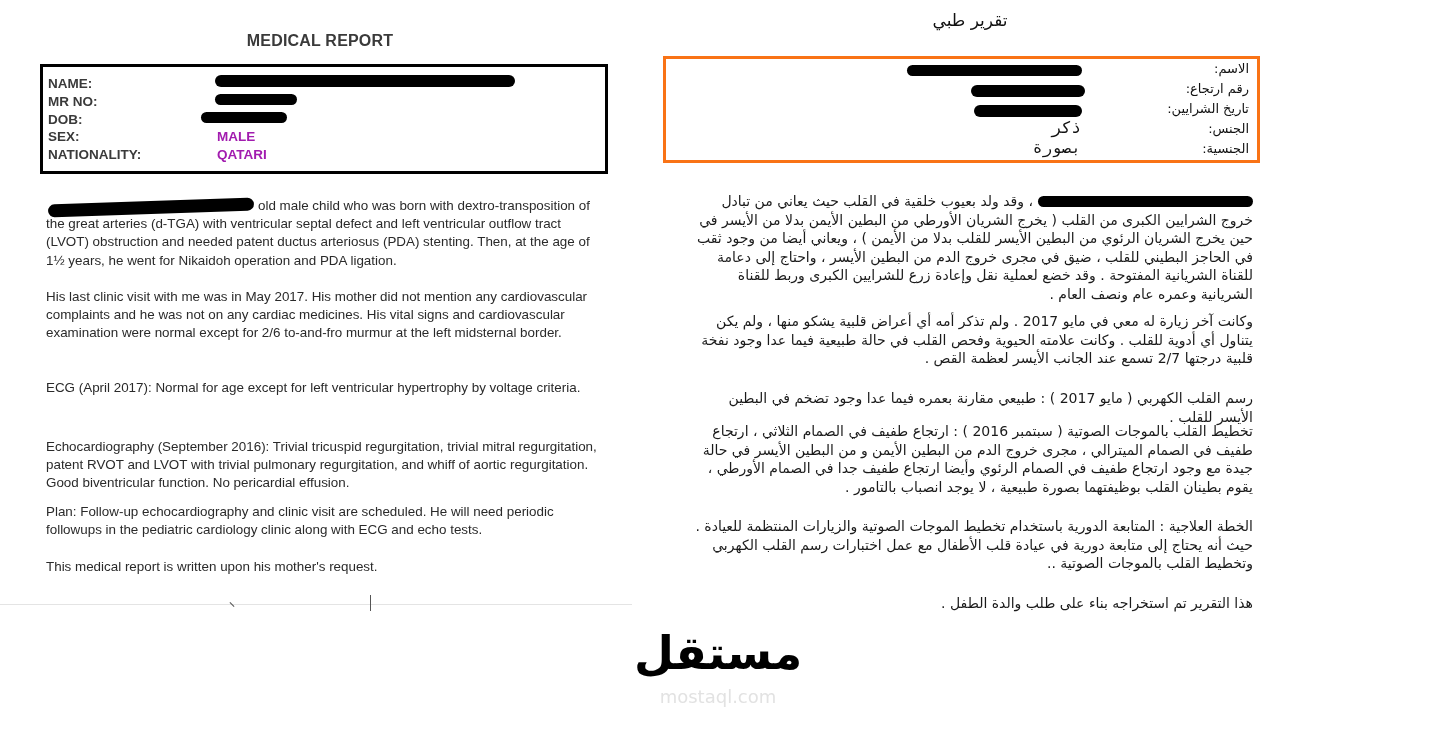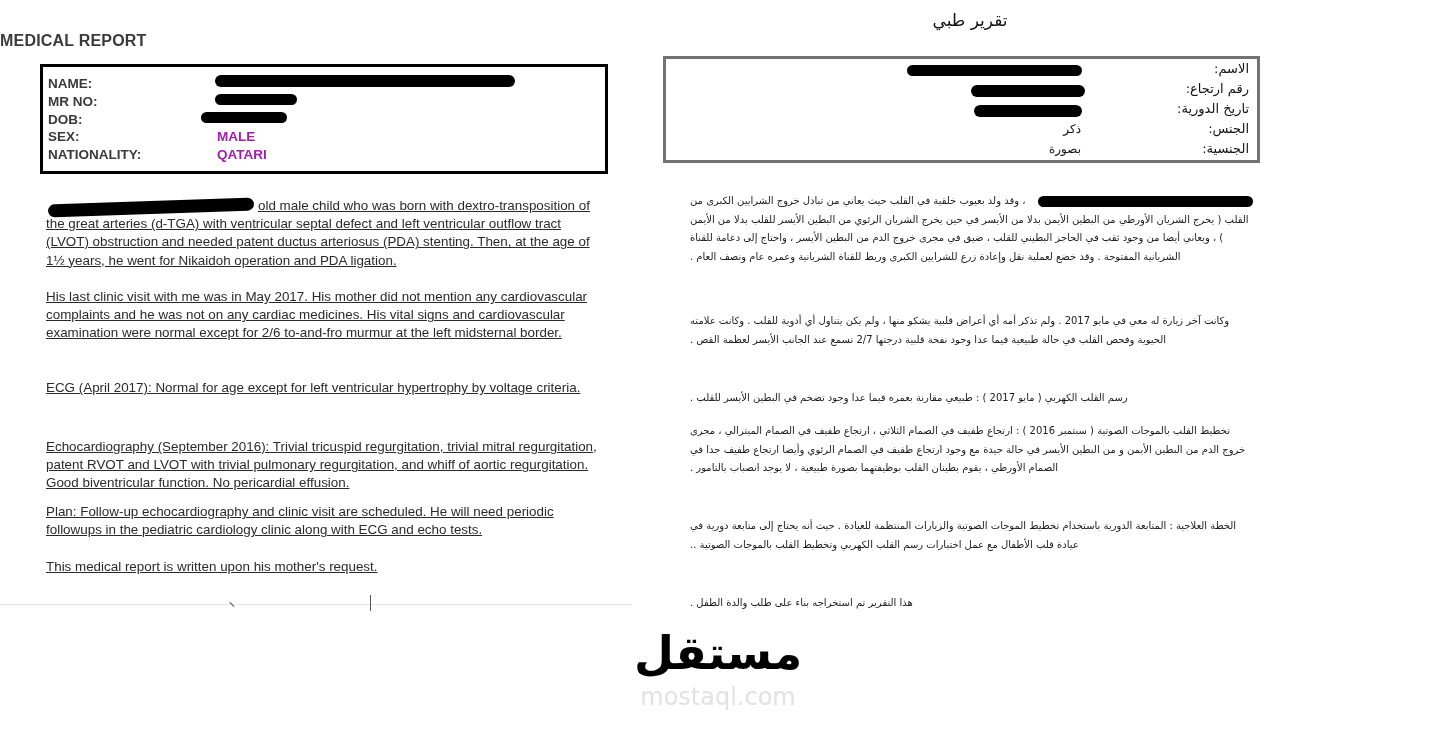--- a/index.html
+++ b/index.html
@@ -4,68 +4,68 @@
 <style>
   html, body { margin:0; padding:0; }
   body {
     width:1434px; height:730px; background:#ffffff; position:relative; overflow:hidden;
     font-family:"Liberation Sans", "DejaVu Sans", sans-serif; color:#1a1a1a;
   }
   .abs { position:absolute; }
 
   
   .en-title {
-    left:0; top:32px; width:640px; text-align:left;
+    left:0; top:32px; width:640px; text-align:center;
     font-size:16px; font-weight:bold; color:#3a3a3a; letter-spacing:0.2px;
   }
   .en-box {
     left:40px; top:64px; width:568px; height:110px;
     border:3px solid #000; box-sizing:border-box;
   }
   .en-row { position:absolute; left:5px; font-size:13.5px; font-weight:bold; color:#3a3a3a; line-height:18px;text-align:right; }
   .en-val { position:absolute; left:174px; font-size:13.5px; font-weight:bold; color:#a21caf; line-height:18px; }
   .redact {
     position:absolute; background:#000; border-radius:6px;
   }
   .en-body {
-    left:46px; width:560px; font-size:13.4px; line-height:18.2px; color:#2a2a2a;text-decoration:underline;
+    left:46px; width:560px; font-size:13.4px; line-height:18.2px; color:#2a2a2a;
   }
   .en-body p { margin:0; }
   .bottom-line {
     left:0; top:604px; width:632px; height:1px; background:#e4e4e4;
   }
   .tick1 { left:370px; top:595px; width:1px; height:16px; background:#555; }
   .tick2 { left:229px; top:604px; width:6px; height:1px; background:#555; transform:rotate(45deg); }
 
   
   .ar-title {
     left:660px; top:10px; width:620px; text-align:center;
     font-family:"DejaVu Sans", sans-serif; font-size:17px; color:#111;
   }
   .ar-box {
     left:663px; top:56px; width:597px; height:107px;
-    border:3px solid #737373; box-sizing:border-box;
+    border:3px solid #f97316; box-sizing:border-box;
   }
   .ar-label { position:absolute; right:8px; font-family:"DejaVu Sans", sans-serif; font-size:13px; line-height:20px; color:#111; direction:rtl; }
-  .ar-val { position:absolute; right:176px; font-family:Liberation Sans, sans-serif; font-size:12px; line-height:20px; color:#111; direction:rtl; }
+  .ar-val { position:absolute; right:176px; font-family:Liberation Mono, monospace; font-size:16px; line-height:20px; color:#111; direction:rtl; }
   .ar-body {
-    left:690px; width:563px; direction:rtl; text-align:left;
-    font-family:"DejaVu Sans", sans-serif; font-size:10px; line-height:18.6px; color:#1a1a1a;
+    left:690px; width:563px; direction:rtl; text-align:right;
+    font-family:"DejaVu Sans", sans-serif; font-size:14px; line-height:18.6px; color:#1a1a1a;
   }
   .ar-body p { margin:0; }
 
   
   .wm-ar {
     left:628px; top:628px; width:180px; text-align:center;
     font-family:"DejaVu Sans", sans-serif; font-weight:bold; font-size:46px; color:#000000;
     direction:rtl; line-height:50px;
   }
   .wm-en {
     left:628px; top:684px; width:180px; text-align:center;
-    font-family:"DejaVu Sans", sans-serif; font-size:24px; color:#e2e2e2; line-height:26px;
+    font-family:"DejaVu Sans", sans-serif; font-size:18px; color:#e2e2e2; line-height:26px;
   }
 </style>
 </head>
 <body>
 
 <div class="abs en-title">MEDICAL REPORT</div>
 
 <div class="abs en-box">
   <div class="en-row" style="top:8px">NAME:</div>
   <div class="redact" style="left:172px; top:8px; width:300px; height:12px;"></div>
@@ -114,21 +114,21 @@
 
 <div class="abs ar-title">تقرير طبي</div>
 
 <div class="abs ar-box">
   <div class="ar-label" style="top:0px">الاسم:</div>
   <div class="redact" style="right:175px; top:6px; width:175px; height:11px;"></div>
 
   <div class="ar-label" style="top:20px">رقم ارتجاع:</div>
   <div class="redact" style="right:172px; top:26px; width:114px; height:12px;"></div>
 
-  <div class="ar-label" style="top:40px">تاريخ الدورية:</div>
+  <div class="ar-label" style="top:40px">تاريخ الشرايين:</div>
   <div class="redact" style="right:175px; top:46px; width:108px; height:12px;"></div>
 
   <div class="ar-label" style="top:60px">الجنس:</div>
   <div class="ar-val" style="top:60px">ذكر</div>
 
   <div class="ar-label" style="top:80px">الجنسية:</div>
   <div class="ar-val" style="top:80px">بصورة</div>
 </div>
 
 <div class="abs ar-body" style="top:192px">

